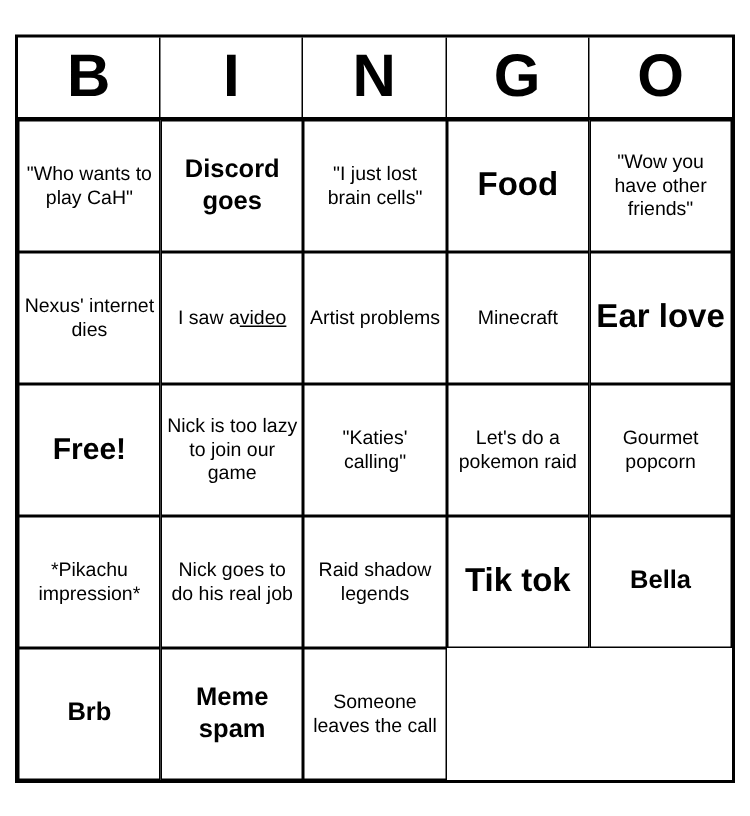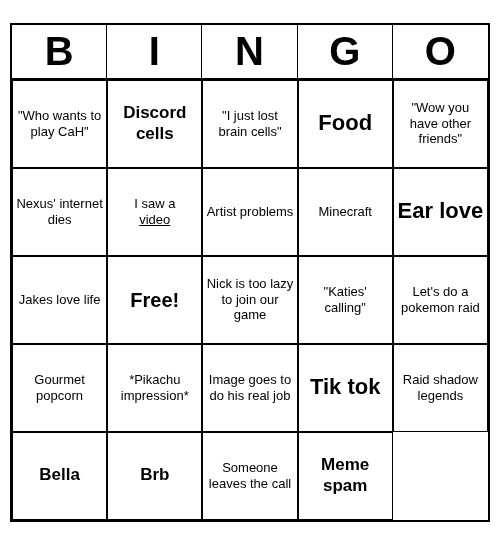--- a/index.html
+++ b/index.html
@@ -59,60 +59,59 @@
     }
     .bingo-cell.medium-text {
       font-size: 17px;
       font-weight: bold;
     }
     .bingo-cell .underline {
       text-decoration: underline;
     }
     .cell-inner {
       display: flex;
-      flex-direction: column;
+      flex-direction: row;
       align-items: center;
       justify-content: center;
     }
   </style>
 </head>
 <body>
 
 <div class="bingo-card">
   <div class="bingo-header">
   <div class="bingo-header-cell">B</div>
       <div class="bingo-header-cell">I</div>
       <div class="bingo-header-cell">N</div>
       <div class="bingo-header-cell">G</div>
       <div class="bingo-header-cell">O</div>
     </div>
   <div class="bingo-grid">
   <div class="bingo-cell">"Who wants to play CaH"</div>
-      <div class="bingo-cell medium-text">Discord cells</div>
+      <div class="bingo-cell medium-text">Discord goes</div>
       <div class="bingo-cell">"I just lost brain cells"</div>
       <div class="bingo-cell large-text">Food</div>
       <div class="bingo-cell">"Wow you have other friends"</div>
       <div class="bingo-cell">Nexus' internet dies</div>
       <div class="bingo-cell">
         <div class="cell-inner">
           <span>I saw a </span>
           <span class="underline">video</span>
         </div>
       </div>
       <div class="bingo-cell">Artist problems</div>
       <div class="bingo-cell">Minecraft</div>
       <div class="bingo-cell large-text">Ear love</div>
-      <div class="bingo-cell">Jakes love life</div>
       <div class="bingo-cell free">Free!</div>
       <div class="bingo-cell">Nick is too lazy to join our game</div>
       <div class="bingo-cell">"Katies' calling"</div>
       <div class="bingo-cell">Let's do a pokemon raid</div>
       <div class="bingo-cell">Gourmet popcorn</div>
       <div class="bingo-cell">*Pikachu impression*</div>
-      <div class="bingo-cell">Image goes to do his real job</div>
+      <div class="bingo-cell">Nick goes to do his real job</div>
+      <div class="bingo-cell">Raid shadow legends</div>
       <div class="bingo-cell large-text">Tik tok</div>
-      <div class="bingo-cell">Raid shadow legends</div>
       <div class="bingo-cell medium-text">Bella</div>
       <div class="bingo-cell medium-text">Brb</div>
+      <div class="bingo-cell medium-text">Meme spam</div>
       <div class="bingo-cell">Someone leaves the call</div>
-      <div class="bingo-cell medium-text">Meme spam</div>
     </div>
 </div>
 
 </body></html>

